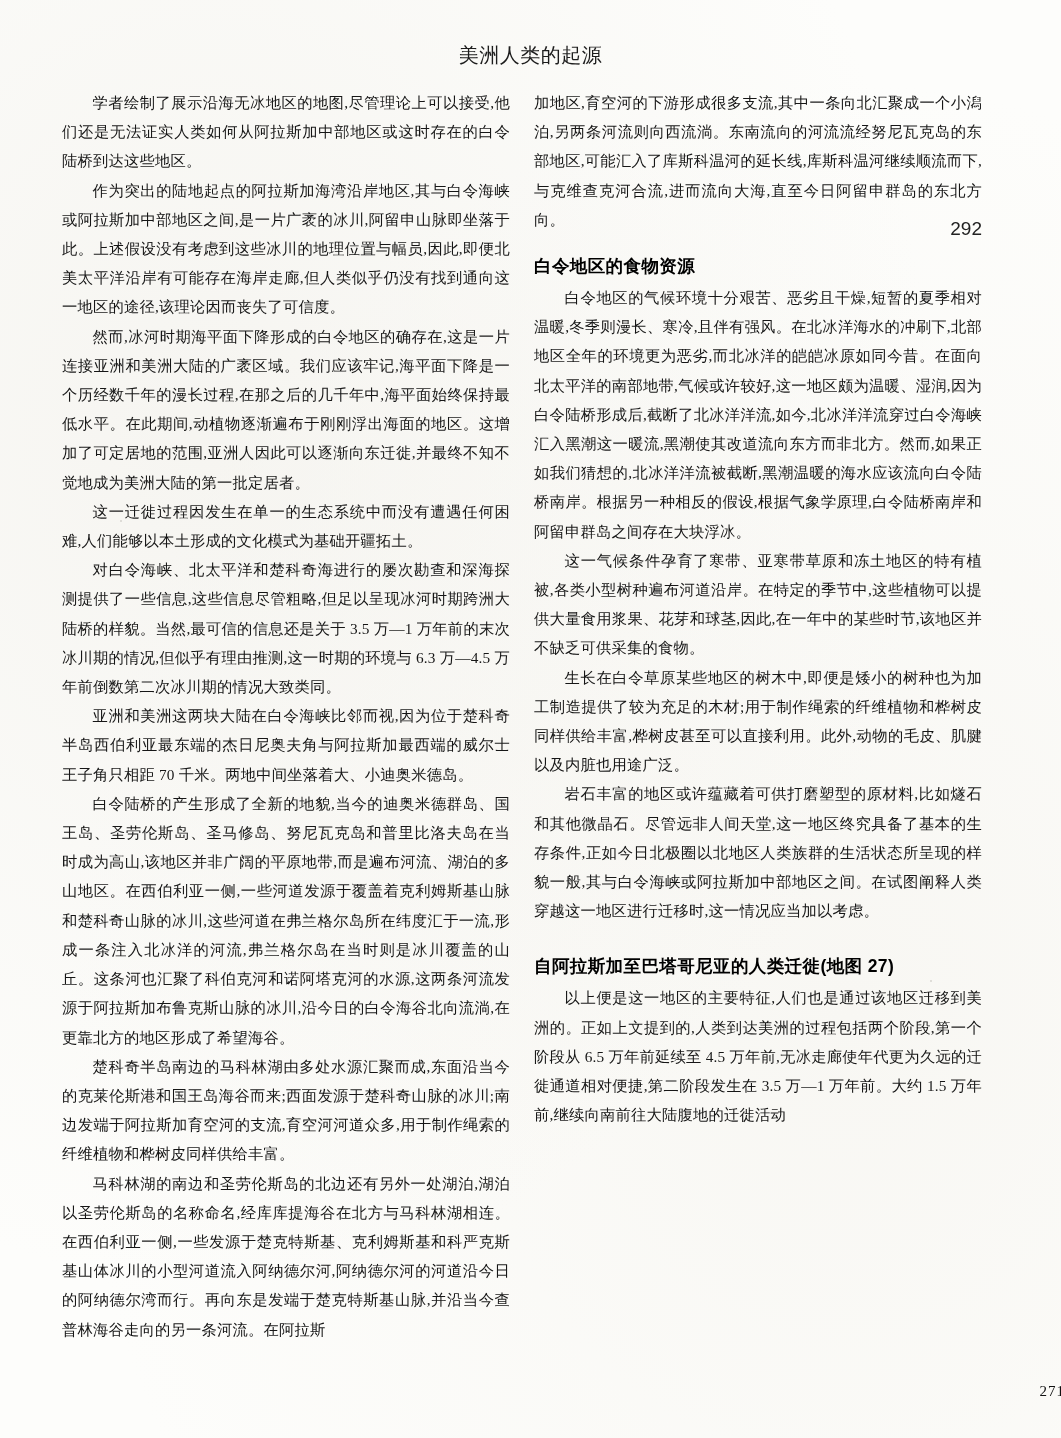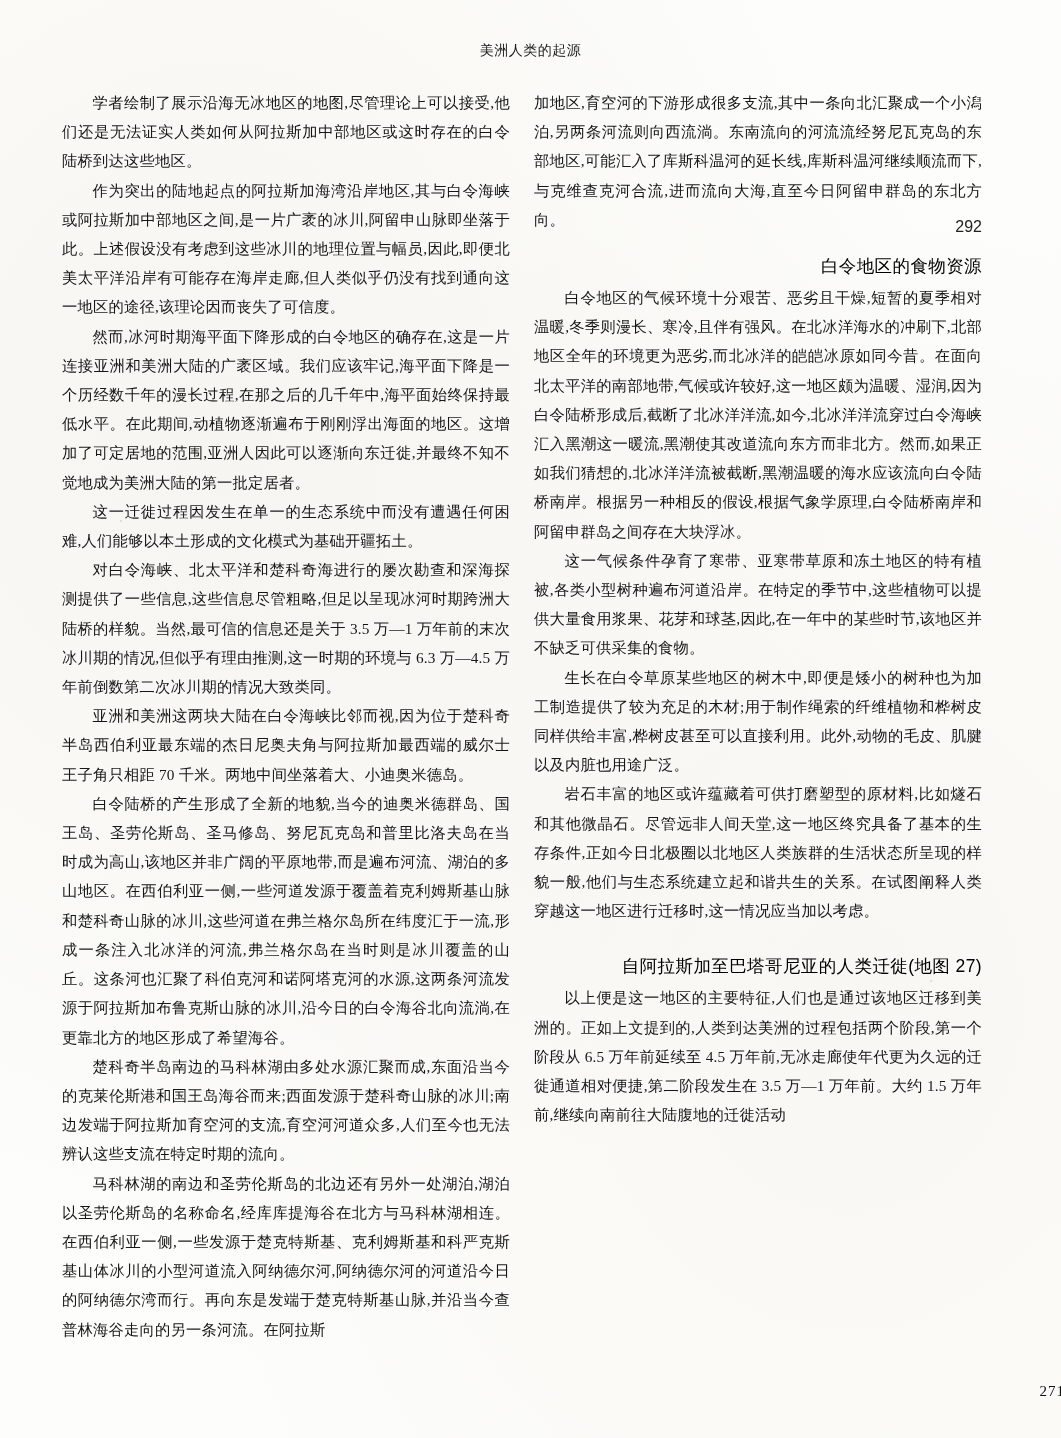--- a/index.html
+++ b/index.html
@@ -24,21 +24,21 @@
       radial-gradient(ellipse at 20% 30%, rgba(240,238,232,0.55) 0%, rgba(255,255,255,0) 60%),
       radial-gradient(ellipse at 80% 70%, rgba(243,241,235,0.5) 0%, rgba(255,255,255,0) 65%),
       #fdfdfb;
   }
   .running-head {
     position: absolute;
     top: 42px;
     left: 0;
     width: 100%;
     text-align: center;
-    font-size: 14px;
+    font-size: 20px;
     color: #1c1c1c;
     letter-spacing: 0.5px;
   }
   .columns {
     position: absolute;
     top: 88px;
     left: 62px;
     width: 937px;
     height: 1265px;
     display: flex;
@@ -58,34 +58,33 @@
     text-indent: 2em;
     letter-spacing: 0.2px;
   }
   p.noindent {
     text-indent: 0;
   }
   h2 {
     margin: 17px 0 2px 0;
     font-size: 17.5px;
     line-height: 30px;
-    font-weight: normal;
+    font-weight: bold;
     color: #000;
     letter-spacing: 0.4px;
     font-family: "Liberation Sans", sans-serif;
-    text-align: right;
   }
   h2.gap-top {
     margin-top: 26px;
   }
   .side-page-num {
     position: absolute;
     right: 0;
     top: 130px;
-    font-size: 16px;
+    font-size: 19px;
     color: #222;
     font-family: "Liberation Sans", sans-serif;
   }
   .folio {
     position: absolute;
     bottom: 38px;
     left: 4px;
     width: 100%;
     text-align: right;
     font-size: 15px;
@@ -111,33 +110,33 @@
     <div class="columns">
 
       <div class="col">
         <p>学者绘制了展示沿海无冰地区的地图,尽管理论上可以接受,他们还是无法证实人类如何从阿拉斯加中部地区或这时存在的白令陆桥到达这些地区。</p>
         <p>作为突出的陆地起点的阿拉斯加海湾沿岸地区,其与白令海峡或阿拉斯加中部地区之间,是一片广袤的冰川,阿留申山脉即坐落于此。上述假设没有考虑到这些冰川的地理位置与幅员,因此,即便北美太平洋沿岸有可能存在海岸走廊,但人类似乎仍没有找到通向这一地区的途径,该理论因而丧失了可信度。</p>
         <p>然而,冰河时期海平面下降形成的白令地区的确存在,这是一片连接亚洲和美洲大陆的广袤区域。我们应该牢记,海平面下降是一个历经数千年的漫长过程,在那之后的几千年中,海平面始终保持最低水平。在此期间,动植物逐渐遍布于刚刚浮出海面的地区。这增加了可定居地的范围,亚洲人因此可以逐渐向东迁徙,并最终不知不觉地成为美洲大陆的第一批定居者。</p>
         <p>这一迁徙过程因发生在单一的生态系统中而没有遭遇任何困难,人们能够以本土形成的文化模式为基础开疆拓土。</p>
         <p>对白令海峡、北太平洋和楚科奇海进行的屡次勘查和深海探测提供了一些信息,这些信息尽管粗略,但足以呈现冰河时期跨洲大陆桥的样貌。当然,最可信的信息还是关于 3.5 万—1 万年前的末次冰川期的情况,但似乎有理由推测,这一时期的环境与 6.3 万—4.5 万年前倒数第二次冰川期的情况大致类同。</p>
         <p>亚洲和美洲这两块大陆在白令海峡比邻而视,因为位于楚科奇半岛西伯利亚最东端的杰日尼奥夫角与阿拉斯加最西端的威尔士王子角只相距 70 千米。两地中间坐落着大、小迪奥米德岛。</p>
         <p>白令陆桥的产生形成了全新的地貌,当今的迪奥米德群岛、国王岛、圣劳伦斯岛、圣马修岛、努尼瓦克岛和普里比洛夫岛在当时成为高山,该地区并非广阔的平原地带,而是遍布河流、湖泊的多山地区。在西伯利亚一侧,一些河道发源于覆盖着克利姆斯基山脉和楚科奇山脉的冰川,这些河道在弗兰格尔岛所在纬度汇于一流,形成一条注入北冰洋的河流,弗兰格尔岛在当时则是冰川覆盖的山丘。这条河也汇聚了科伯克河和诺阿塔克河的水源,这两条河流发源于阿拉斯加布鲁克斯山脉的冰川,沿今日的白令海谷北向流淌,在更靠北方的地区形成了希望海谷。</p>
-        <p>楚科奇半岛南边的马科林湖由多处水源汇聚而成,东面沿当今的克莱伦斯港和国王岛海谷而来;西面发源于楚科奇山脉的冰川;南边发端于阿拉斯加育空河的支流,育空河河道众多,人们至今也无法辨认这些支流在特定时期的流向。</p>
+        <p>楚科奇半岛南边的马科林湖由多处水源汇聚而成,东面沿当今的克莱伦斯港和国王岛海谷而来;西面发源于楚科奇山脉的冰川;南边发端于阿拉斯加育空河的支流,育空河河道众多,用于制作绳索的纤维植物和桦树皮同样供给丰富。</p>
         <p>马科林湖的南边和圣劳伦斯岛的北边还有另外一处湖泊,湖泊以圣劳伦斯岛的名称命名,经库库提海谷在北方与马科林湖相连。在西伯利亚一侧,一些发源于楚克特斯基、克利姆斯基和科严克斯基山体冰川的小型河道流入阿纳德尔河,阿纳德尔河的河道沿今日的阿纳德尔湾而行。再向东是发端于楚克特斯基山脉,并沿当今查普林海谷走向的另一条河流。在阿拉斯</p>
       </div>
 
       <div class="col">
         <p class="noindent">加地区,育空河的下游形成很多支流,其中一条向北汇聚成一个小潟泊,另两条河流则向西流淌。东南流向的河流流经努尼瓦克岛的东部地区,可能汇入了库斯科温河的延长线,库斯科温河继续顺流而下,与克维查克河合流,进而流向大海,直至今日阿留申群岛的东北方向。</p>
         <div class="side-page-num">292</div>
 
         <h2>白令地区的食物资源</h2>
         <p>白令地区的气候环境十分艰苦、恶劣且干燥,短暂的夏季相对温暖,冬季则漫长、寒冷,且伴有强风。在北冰洋海水的冲刷下,北部地区全年的环境更为恶劣,而北冰洋的皑皑冰原如同今昔。在面向北太平洋的南部地带,气候或许较好,这一地区颇为温暖、湿润,因为白令陆桥形成后,截断了北冰洋洋流,如今,北冰洋洋流穿过白令海峡汇入黑潮这一暖流,黑潮使其改道流向东方而非北方。然而,如果正如我们猜想的,北冰洋洋流被截断,黑潮温暖的海水应该流向白令陆桥南岸。根据另一种相反的假设,根据气象学原理,白令陆桥南岸和阿留申群岛之间存在大块浮冰。</p>
         <p>这一气候条件孕育了寒带、亚寒带草原和冻土地区的特有植被,各类小型树种遍布河道沿岸。在特定的季节中,这些植物可以提供大量食用浆果、花芽和球茎,因此,在一年中的某些时节,该地区并不缺乏可供采集的食物。</p>
         <p>生长在白令草原某些地区的树木中,即便是矮小的树种也为加工制造提供了较为充足的木材;用于制作绳索的纤维植物和桦树皮同样供给丰富,桦树皮甚至可以直接利用。此外,动物的毛皮、肌腱以及内脏也用途广泛。</p>
-        <p>岩石丰富的地区或许蕴藏着可供打磨塑型的原材料,比如燧石和其他微晶石。尽管远非人间天堂,这一地区终究具备了基本的生存条件,正如今日北极圈以北地区人类族群的生活状态所呈现的样貌一般,他们与生态系统建立起和谐共生的关系。在试图阐释人类穿越这一地区进行迁移时,这一情况应当加以考虑。</p>
+        <p>岩石丰富的地区或许蕴藏着可供打磨塑型的原材料,比如燧石和其他微晶石。尽管远非人间天堂,这一地区终究具备了基本的生存条件,正如今日北极圈以北地区人类族群的生活状态所呈现的样貌一般,其与白令海峡或阿拉斯加中部地区之间。在试图阐释人类穿越这一地区进行迁移时,这一情况应当加以考虑。</p>
 
         <h2 class="gap-top">自阿拉斯加至巴塔哥尼亚的人类迁徙(地图 27)</h2>
         <p>以上便是这一地区的主要特征,人们也是通过该地区迁移到美洲的。正如上文提到的,人类到达美洲的过程包括两个阶段,第一个阶段从 6.5 万年前延续至 4.5 万年前,无冰走廊使年代更为久远的迁徙通道相对便捷,第二阶段发生在 3.5 万—1 万年前。大约 1.5 万年前,继续向南前往大陆腹地的迁徙活动</p>
       </div>
 
     </div>
 
     <div class="folio">271</div>
 
     <div class="speck" style="left:120px;top:520px;width:2px;height:2px;"></div>

